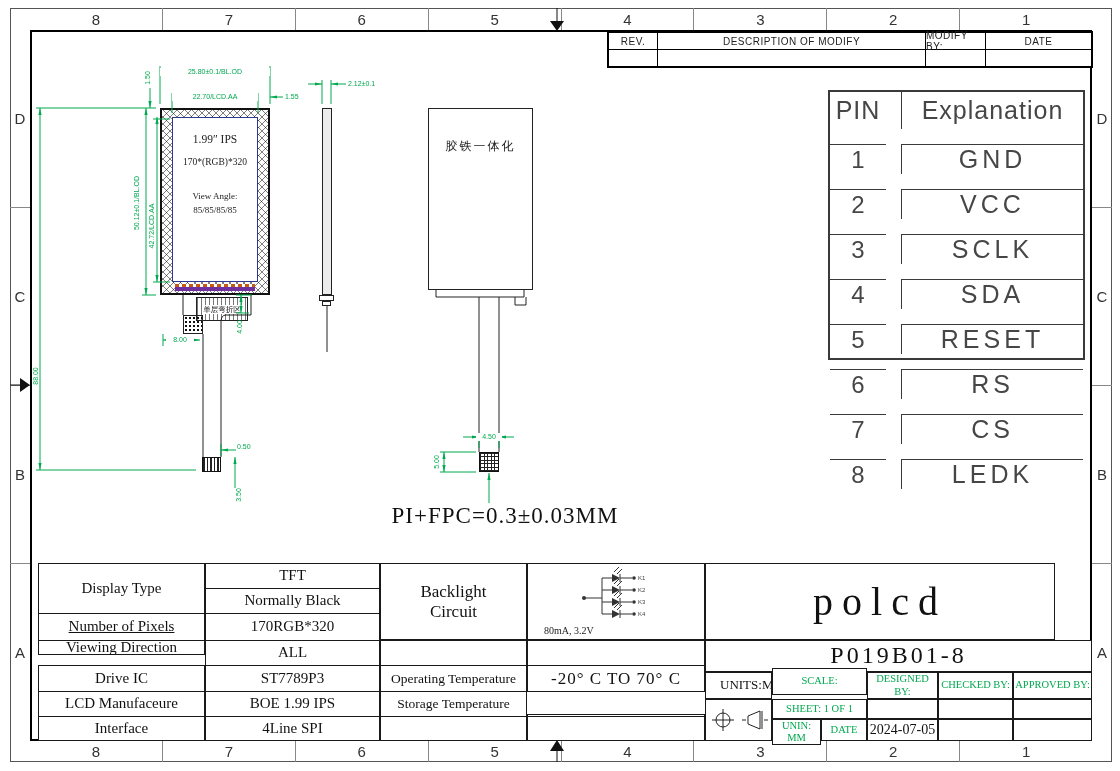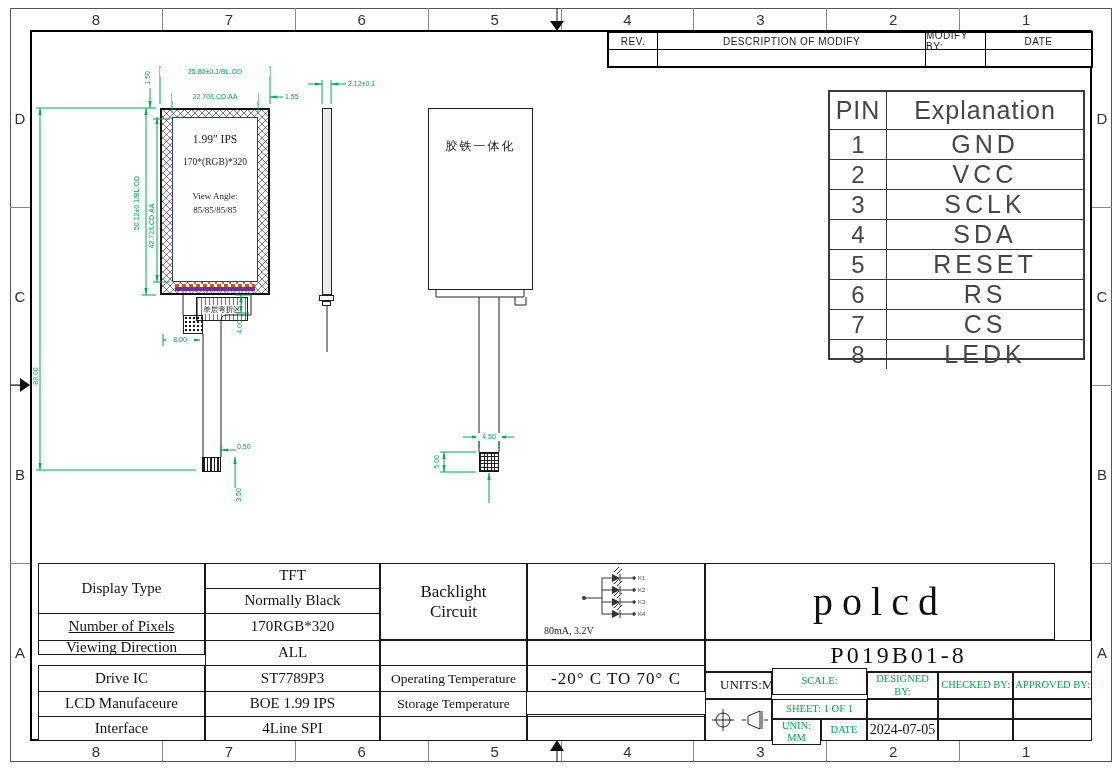--- a/index.html
+++ b/index.html
@@ -32,21 +32,21 @@
   .rev-table{ left:607px; top:31px; width:486px; height:37px; border:2px solid #000;
               display:grid; grid-template-columns:49px 268px 60px 1fr; grid-template-rows:17px 1fr;
               font-family:"Liberation Sans",sans-serif; font-size:10px; color:#222; background:#fff; }
   .rev-table>div{ display:flex; align-items:center; justify-content:center; letter-spacing:.5px; }
   .rev-table>div.br{ border-right:1px solid #000; }
   .rev-table>div.bb{ border-bottom:1px solid #000; }
 
   
   .pin-table{ left:828px; top:90px; width:257px; height:270px; border:2px solid #3a3a3a;
               display:grid; grid-template-columns:56px 1fr; grid-template-rows:37px repeat(8,1fr);
-              font-family:"Liberation Sans",sans-serif; color:#464646; background:#fff; }
+              font-family:"Liberation Sans",sans-serif; color:#464646; background:#fff;gap:15px; }
   .pin-table>div{ display:flex; align-items:center; justify-content:center; border-top:1px solid #3a3a3a; }
   .pin-table>div:nth-child(-n+2){ border-top:none; }
   .pin-table>div:nth-child(even){ border-left:1px solid #3a3a3a; }
   .pin-head{ font-size:25px; letter-spacing:1px; }
   .pin-num{ font-size:24px; }
   .pin-name{ font-size:25px; letter-spacing:4px; }
 
   
   .module{ left:160px; top:108px; width:110px; height:187px; border:2px solid #111;
     background:
@@ -178,20 +178,21 @@
   <div class="abs conn" style="left:202px;top:457px;width:19px;height:15px;"></div>
 
   <div class="abs sideview"></div>
   <div class="abs sidefoot1"></div>
   <div class="abs sidefoot2"></div>
 
   <div class="abs backrect"></div>
   <div class="abs" style="left:428px;top:138px;width:105px;text-align:center;font-size:12px;letter-spacing:2px;color:#222;">胶铁一体化</div>
   <div class="abs conn-grid" style="left:479px;top:452px;width:20px;height:20px;"></div>
 
+  <div class="abs note">PI+FPC=0.3±0.03MM</div>
 
   <svg class="abs" style="left:0;top:0;z-index:5;" width="1120" height="771" viewBox="0 0 1120 771">
 
     <g stroke="#222" stroke-width="1" fill="none">
       <path d="M327,306 V352"></path>
       <path d="M183,295 V315 M203,334 V457 M251,295 V315 H226 Q221,315 221,322 V457"></path>
       <path d="M436,290 V297 H524 V290"></path>
       <path d="M515,297 V305 H526 V297"></path>
       <path d="M479,297 V452 M499,297 V452"></path>
     </g>

